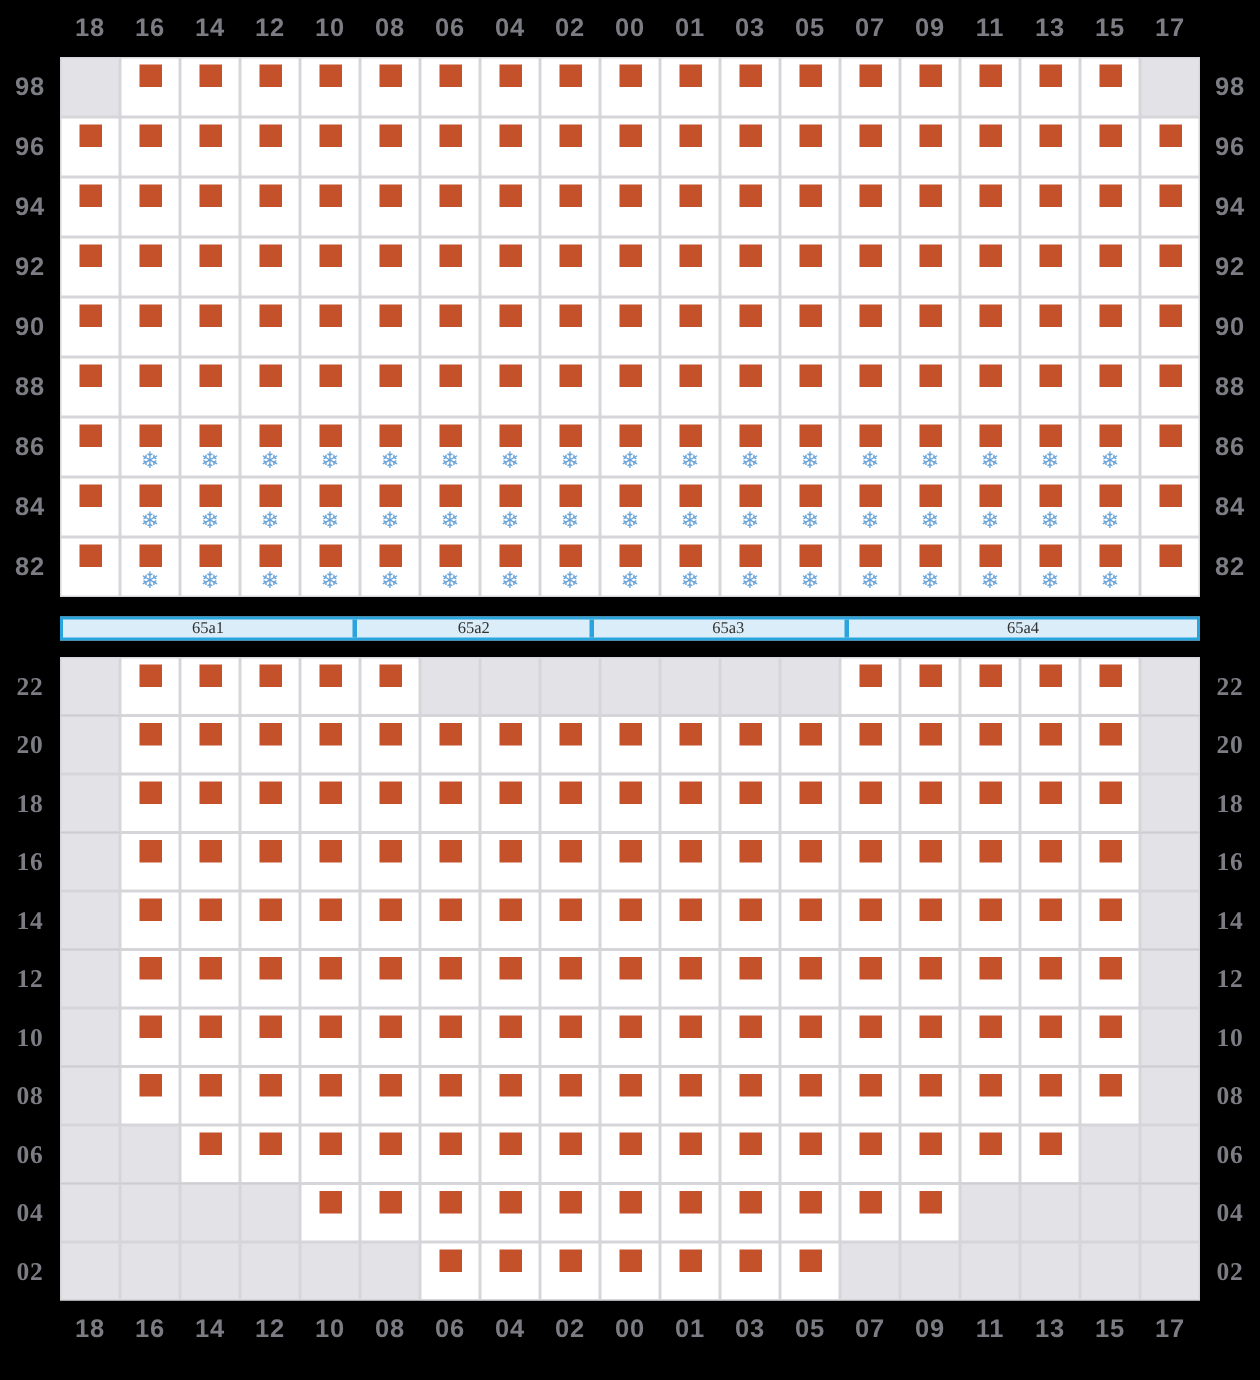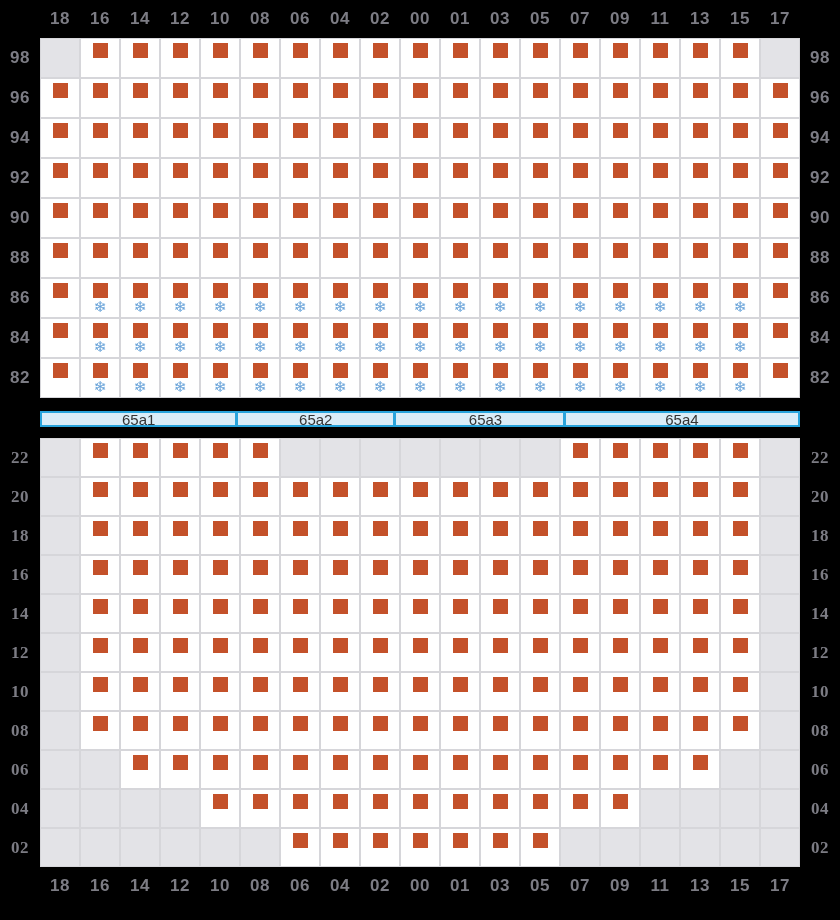--- a/index.html
+++ b/index.html
@@ -38,21 +38,21 @@
   .gap-b{height:11px;}
   .bar{
     margin-left:40px;width:760px;height:16px;box-sizing:border-box;
     border:2px solid var(--bar_border,#29a4dc);
     background:var(--bar_bg,#daedf8);display:flex;
   }
   .seg{
     flex-basis:0;min-width:0;
     border-right:3px solid var(--bar_border,#29a4dc);
     display:flex;align-items:center;justify-content:center;
-    font-family:Liberation Sans, sans-serif;font-size:15px;
+    font-family:Liberation Serif, serif;font-size:11px;
     color:var(--bar_text,#333);cursor:pointer;
   }
   .seg:last-child{border-right:none;}
 </style>
 </head>
 <body>
 
 <div>
   <div class="hdr-row" id="top-header">
       <div class="corner"></div>

